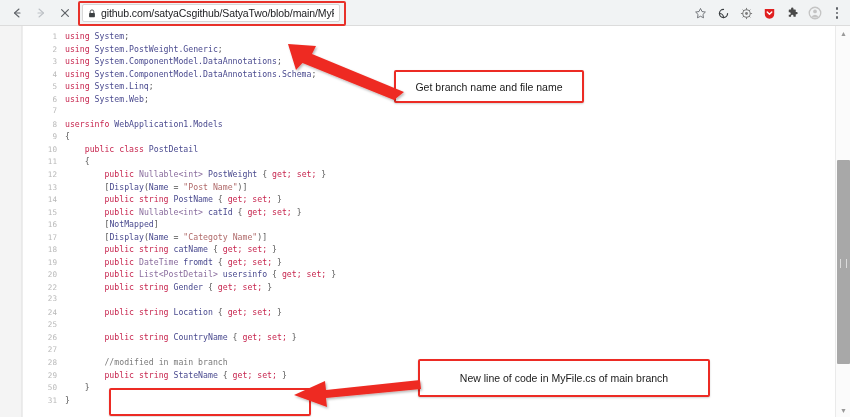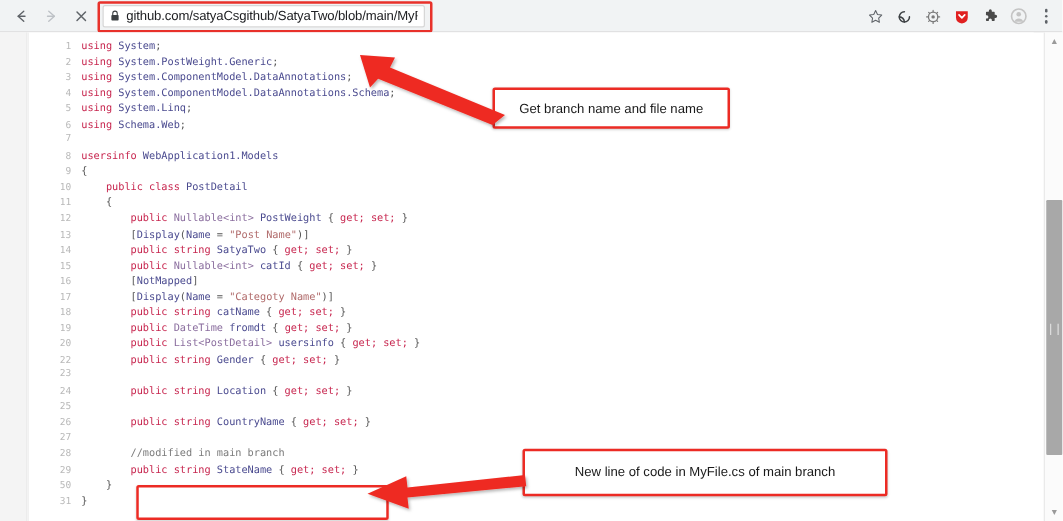--- a/index.html
+++ b/index.html
@@ -343,29 +343,29 @@
 
     <div class="left-margin"></div>
 
     <div class="code-panel">
       <div class="code-list" id="code-list">
           <div class="code-row"><span class="ln">1</span><span class="code"><span class="k">using </span><span class="t">System</span><span class="p">;</span></span></div>
           <div class="code-row"><span class="ln">2</span><span class="code"><span class="k">using </span><span class="t">System.PostWeight.Generic</span><span class="p">;</span></span></div>
           <div class="code-row"><span class="ln">3</span><span class="code"><span class="k">using </span><span class="t">System.ComponentModel.DataAnnotations</span><span class="p">;</span></span></div>
           <div class="code-row"><span class="ln">4</span><span class="code"><span class="k">using </span><span class="t">System.ComponentModel.DataAnnotations.Schema</span><span class="p">;</span></span></div>
           <div class="code-row"><span class="ln">5</span><span class="code"><span class="k">using </span><span class="t">System.Linq</span><span class="p">;</span></span></div>
-          <div class="code-row"><span class="ln">6</span><span class="code"><span class="k">using </span><span class="t">Schema.Web</span><span class="p">;</span></span></div>
+          <div class="code-row"><span class="ln">6</span><span class="code"><span class="k">using </span><span class="t">System.Web</span><span class="p">;</span></span></div>
           <div class="code-row"><span class="ln">7</span><span class="code"></span></div>
           <div class="code-row"><span class="ln">8</span><span class="code"><span class="k">usersinfo </span><span class="t">WebApplication1.Models</span></span></div>
           <div class="code-row"><span class="ln">9</span><span class="code"><span class="p">{</span></span></div>
           <div class="code-row"><span class="ln">10</span><span class="code">    <span class="k">public class </span><span class="t">PostDetail</span></span></div>
           <div class="code-row"><span class="ln">11</span><span class="code">    <span class="p">{</span></span></div>
           <div class="code-row"><span class="ln">12</span><span class="code">        <span class="k">public </span><span class="ty">Nullable&lt;int&gt; </span><span class="t">PostWeight </span><span class="p">{ </span><span class="k">get; set; </span><span class="p">}</span></span></div>
           <div class="code-row"><span class="ln">13</span><span class="code">        <span class="p">[</span><span class="at">Display</span><span class="p">(</span><span class="at">Name </span><span class="p">= </span><span class="s">"Post Name"</span><span class="p">)]</span></span></div>
-          <div class="code-row"><span class="ln">14</span><span class="code">        <span class="k">public string </span><span class="t">SatyaTwo </span><span class="p">{ </span><span class="k">get; set; </span><span class="p">}</span></span></div>
+          <div class="code-row"><span class="ln">14</span><span class="code">        <span class="k">public string </span><span class="t">PostName </span><span class="p">{ </span><span class="k">get; set; </span><span class="p">}</span></span></div>
           <div class="code-row"><span class="ln">15</span><span class="code">        <span class="k">public </span><span class="ty">Nullable&lt;int&gt; </span><span class="t">catId </span><span class="p">{ </span><span class="k">get; set; </span><span class="p">}</span></span></div>
           <div class="code-row"><span class="ln">16</span><span class="code">        <span class="p">[</span><span class="at">NotMapped</span><span class="p">]</span></span></div>
           <div class="code-row"><span class="ln">17</span><span class="code">        <span class="p">[</span><span class="at">Display</span><span class="p">(</span><span class="at">Name </span><span class="p">= </span><span class="s">"Categoty Name"</span><span class="p">)]</span></span></div>
           <div class="code-row"><span class="ln">18</span><span class="code">        <span class="k">public string </span><span class="t">catName </span><span class="p">{ </span><span class="k">get; set; </span><span class="p">}</span></span></div>
           <div class="code-row"><span class="ln">19</span><span class="code">        <span class="k">public </span><span class="ty">DateTime </span><span class="t">fromdt </span><span class="p">{ </span><span class="k">get; set; </span><span class="p">}</span></span></div>
           <div class="code-row"><span class="ln">20</span><span class="code">        <span class="k">public </span><span class="ty">List&lt;PostDetail&gt; </span><span class="t">usersinfo </span><span class="p">{ </span><span class="k">get; set; </span><span class="p">}</span></span></div>
           <div class="code-row"><span class="ln">22</span><span class="code">        <span class="k">public string </span><span class="t">Gender </span><span class="p">{ </span><span class="k">get; set; </span><span class="p">}</span></span></div>
           <div class="code-row"><span class="ln">23</span><span class="code"></span></div>
           <div class="code-row"><span class="ln">24</span><span class="code">        <span class="k">public string </span><span class="t">Location </span><span class="p">{ </span><span class="k">get; set; </span><span class="p">}</span></span></div>
           <div class="code-row"><span class="ln">25</span><span class="code"></span></div>

